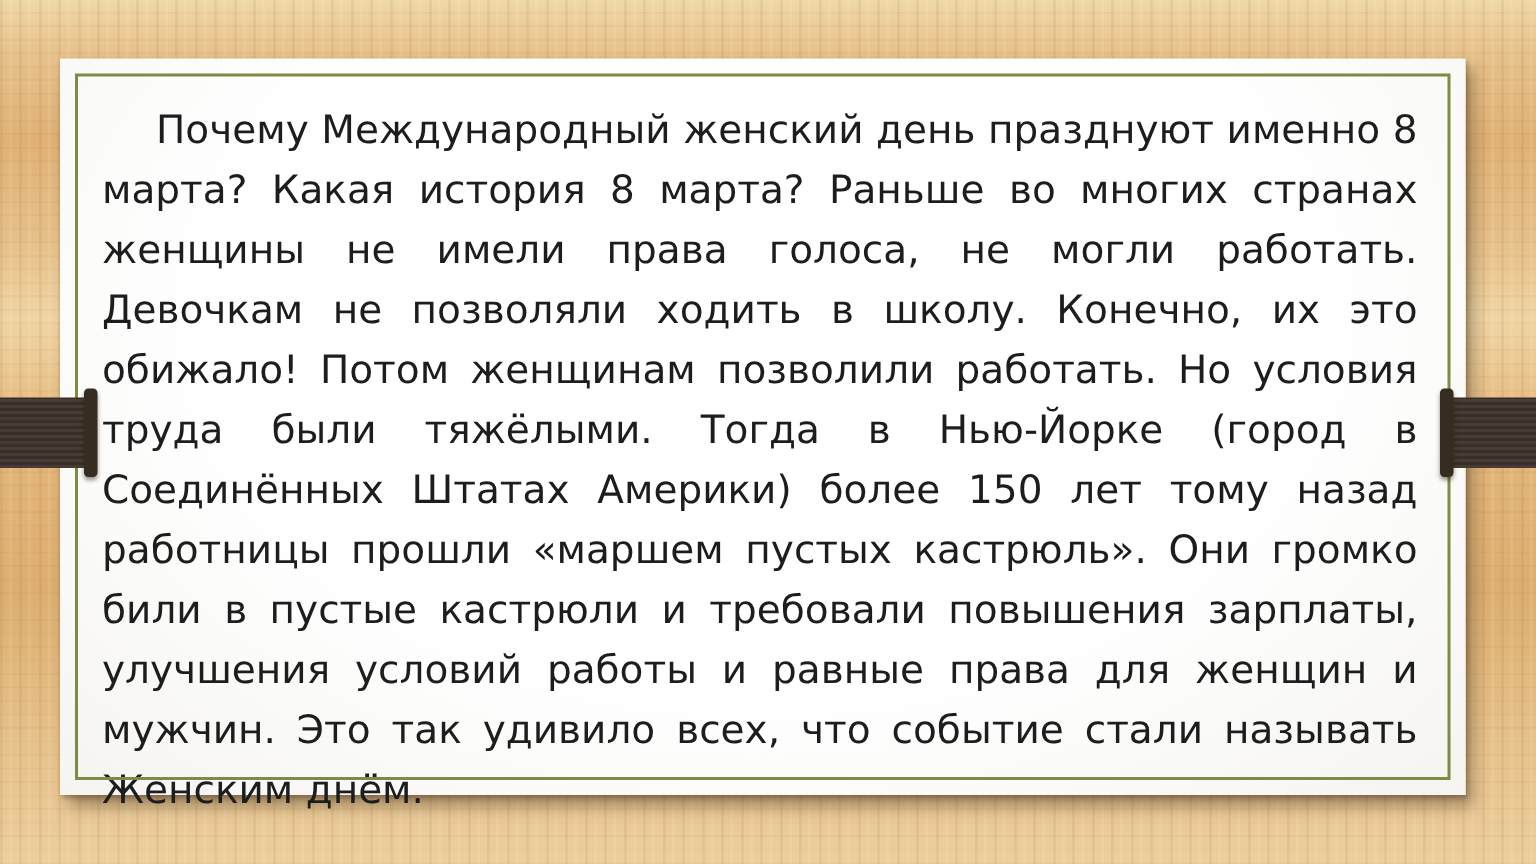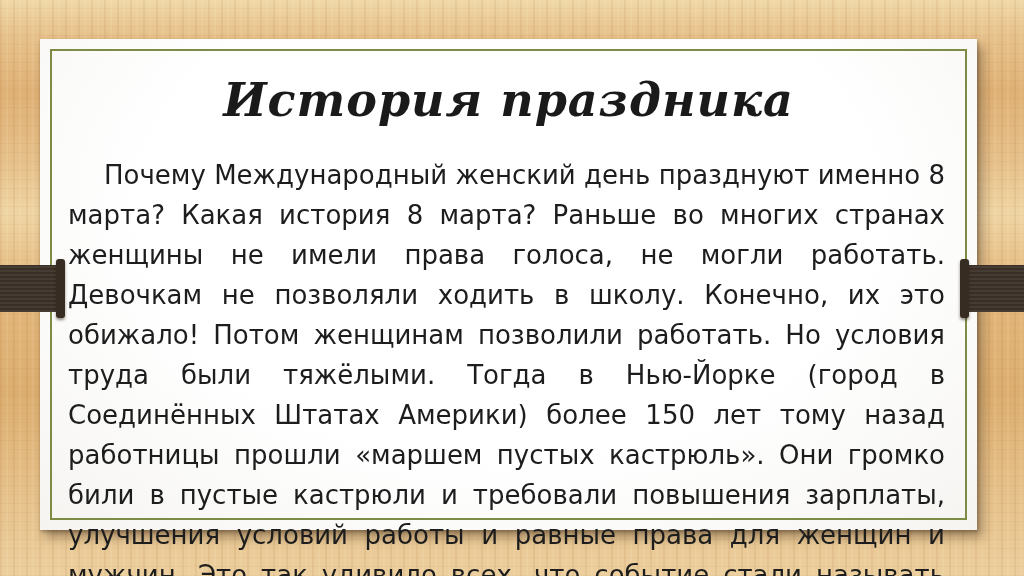--- a/index.html
+++ b/index.html
@@ -104,21 +104,20 @@
   .ribbon-right .ribbon-cap { left: -7px; }
 </style>
 </head>
 <body>
 
 <div class="slide">
   <div class="wood-bg"></div>
 
   <div class="card">
     <div class="card-frame"></div>
-    <h1 class="slide-title">История праздника</h1>
     <p class="slide-body">Почему Международный женский день празднуют именно 8 марта? Какая история 8 марта? Раньше во многих странах женщины не имели права голоса, не могли работать. Девочкам не позволяли ходить в школу. Конечно, их это обижало! Потом женщинам позволили работать. Но условия труда были тяжёлыми. Тогда в Нью-Йорке (город в Соединённых Штатах Америки) более 150 лет тому назад работницы прошли «маршем пустых кастрюль». Они громко били в пустые кастрюли и требовали повышения зарплаты, улучшения условий работы и равные права для женщин и мужчин. Это так удивило всех, что событие стали называть Женским днём.</p>
   </div>
 
   <div class="ribbon ribbon-left">
     <div class="ribbon-cap"></div>
   </div>
   <div class="ribbon ribbon-right">
     <div class="ribbon-cap"></div>
   </div>
 </div>

